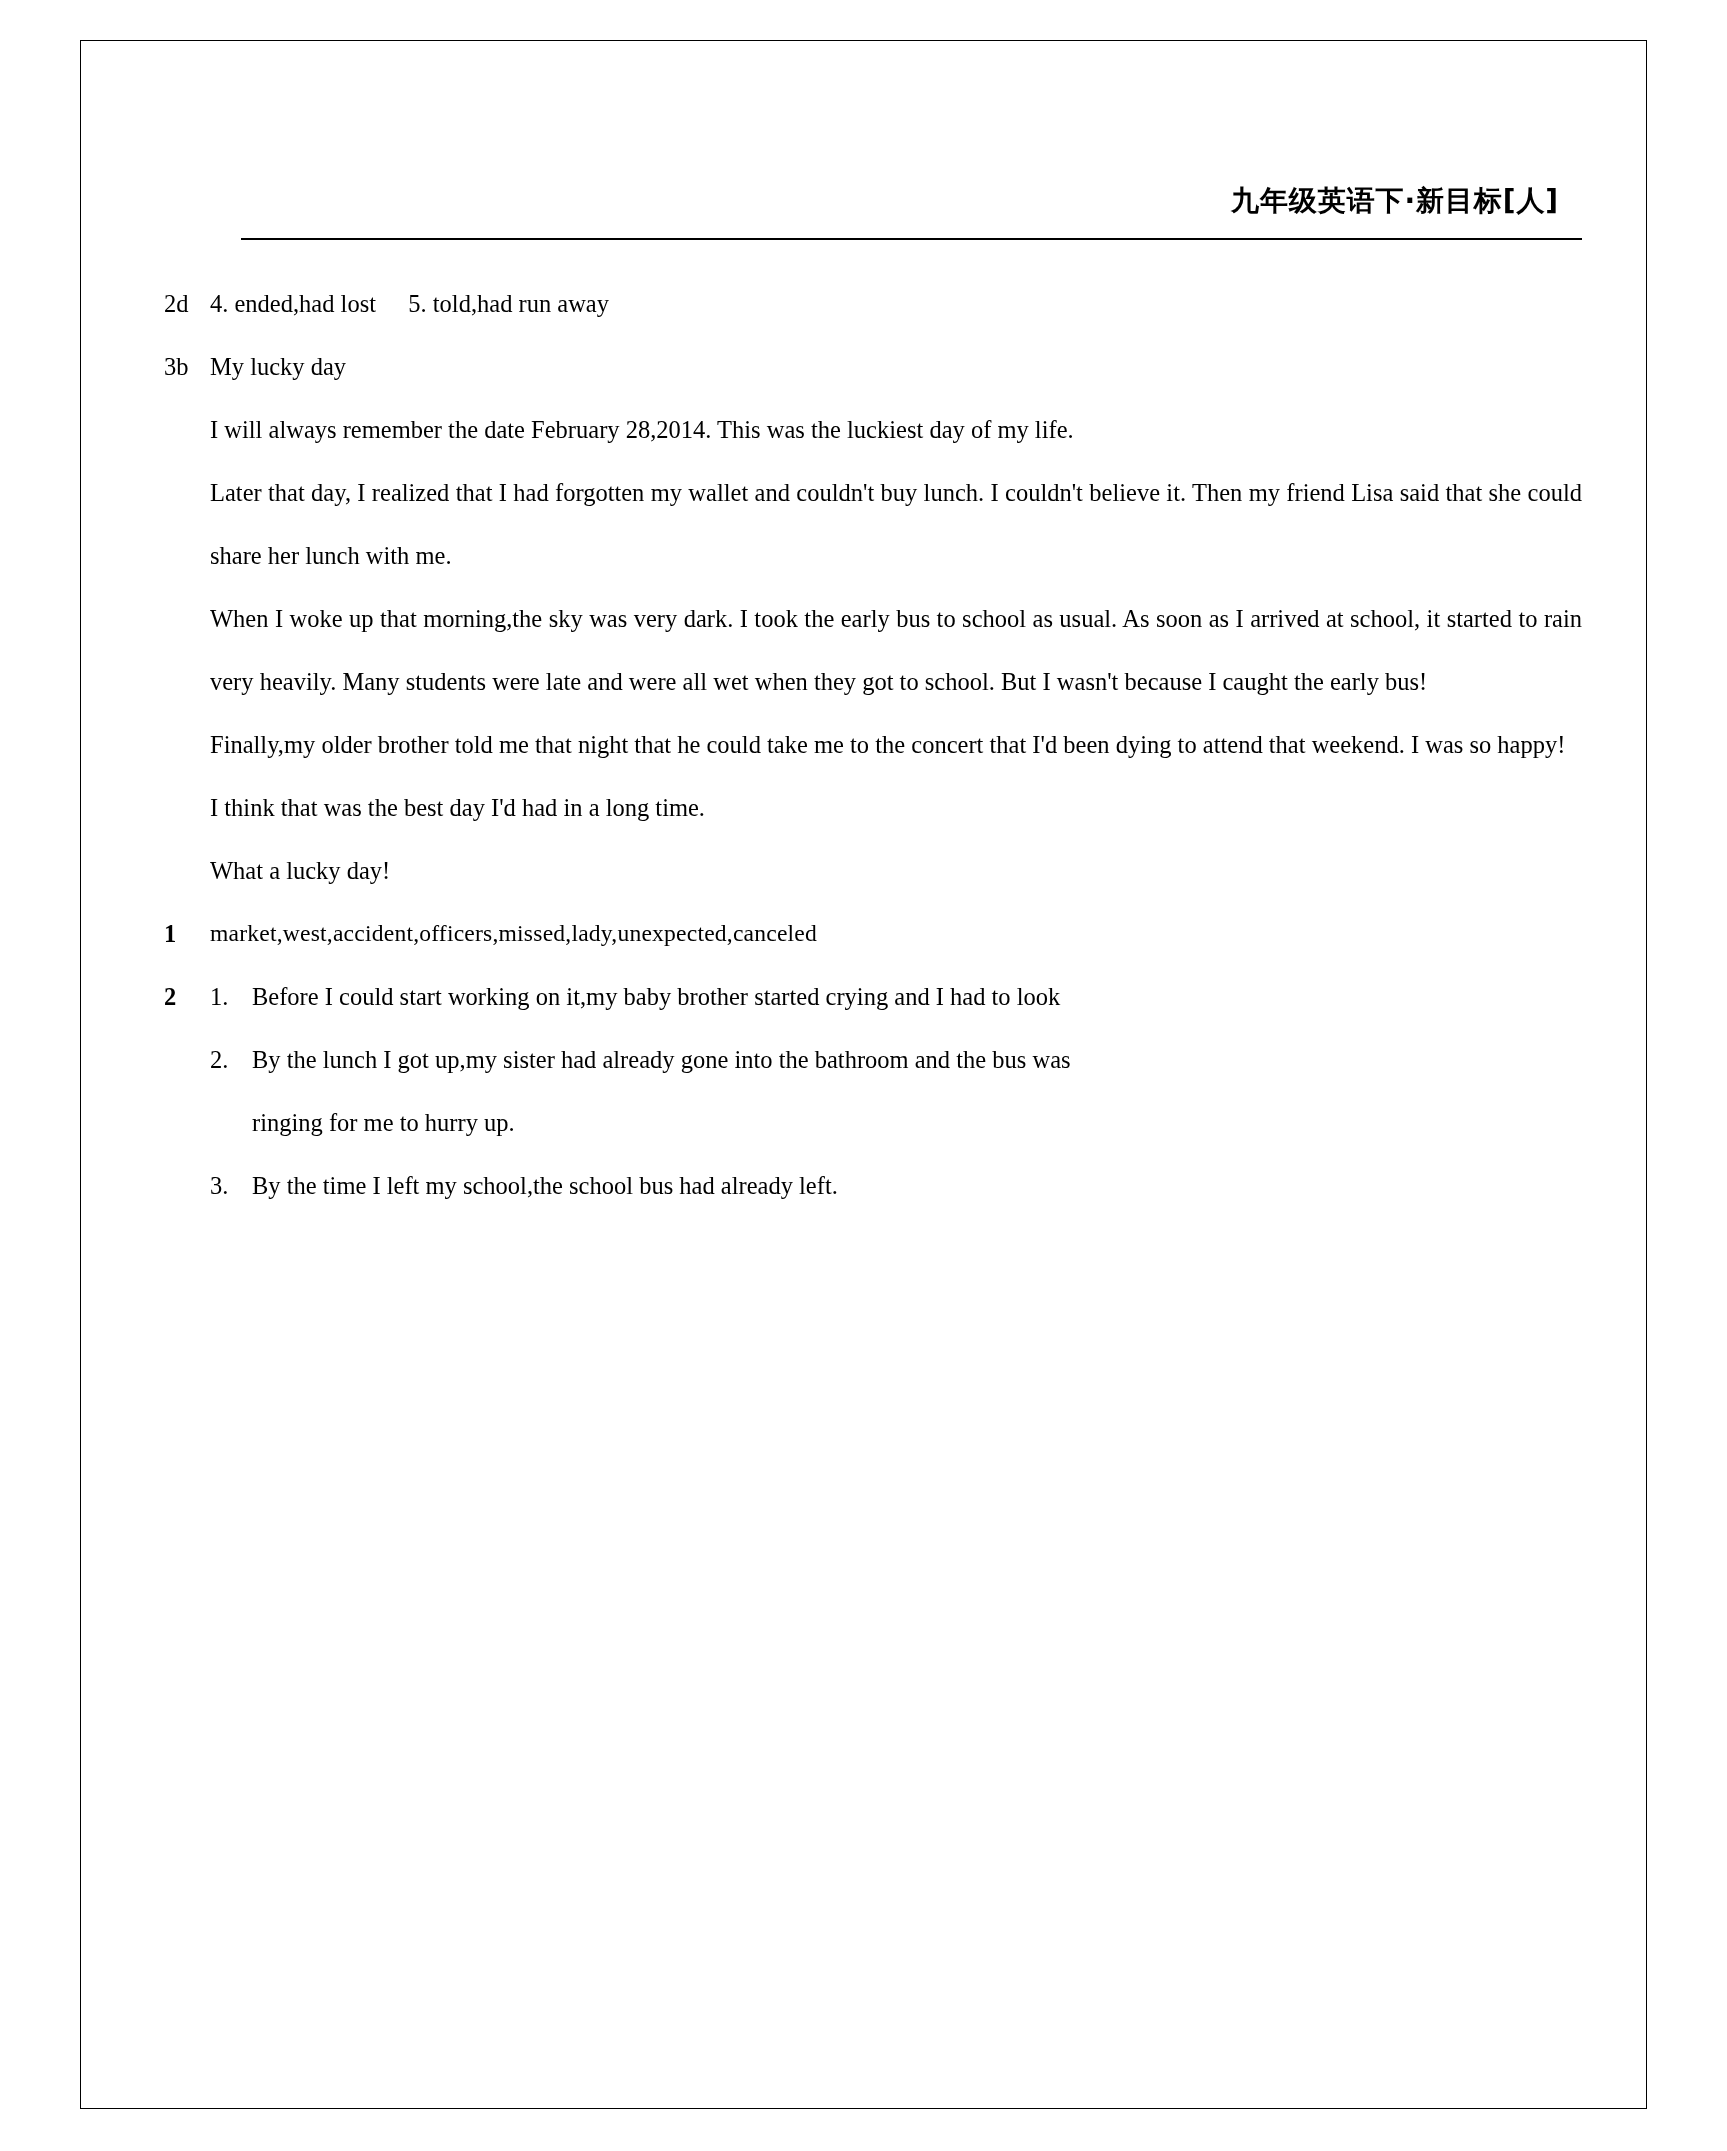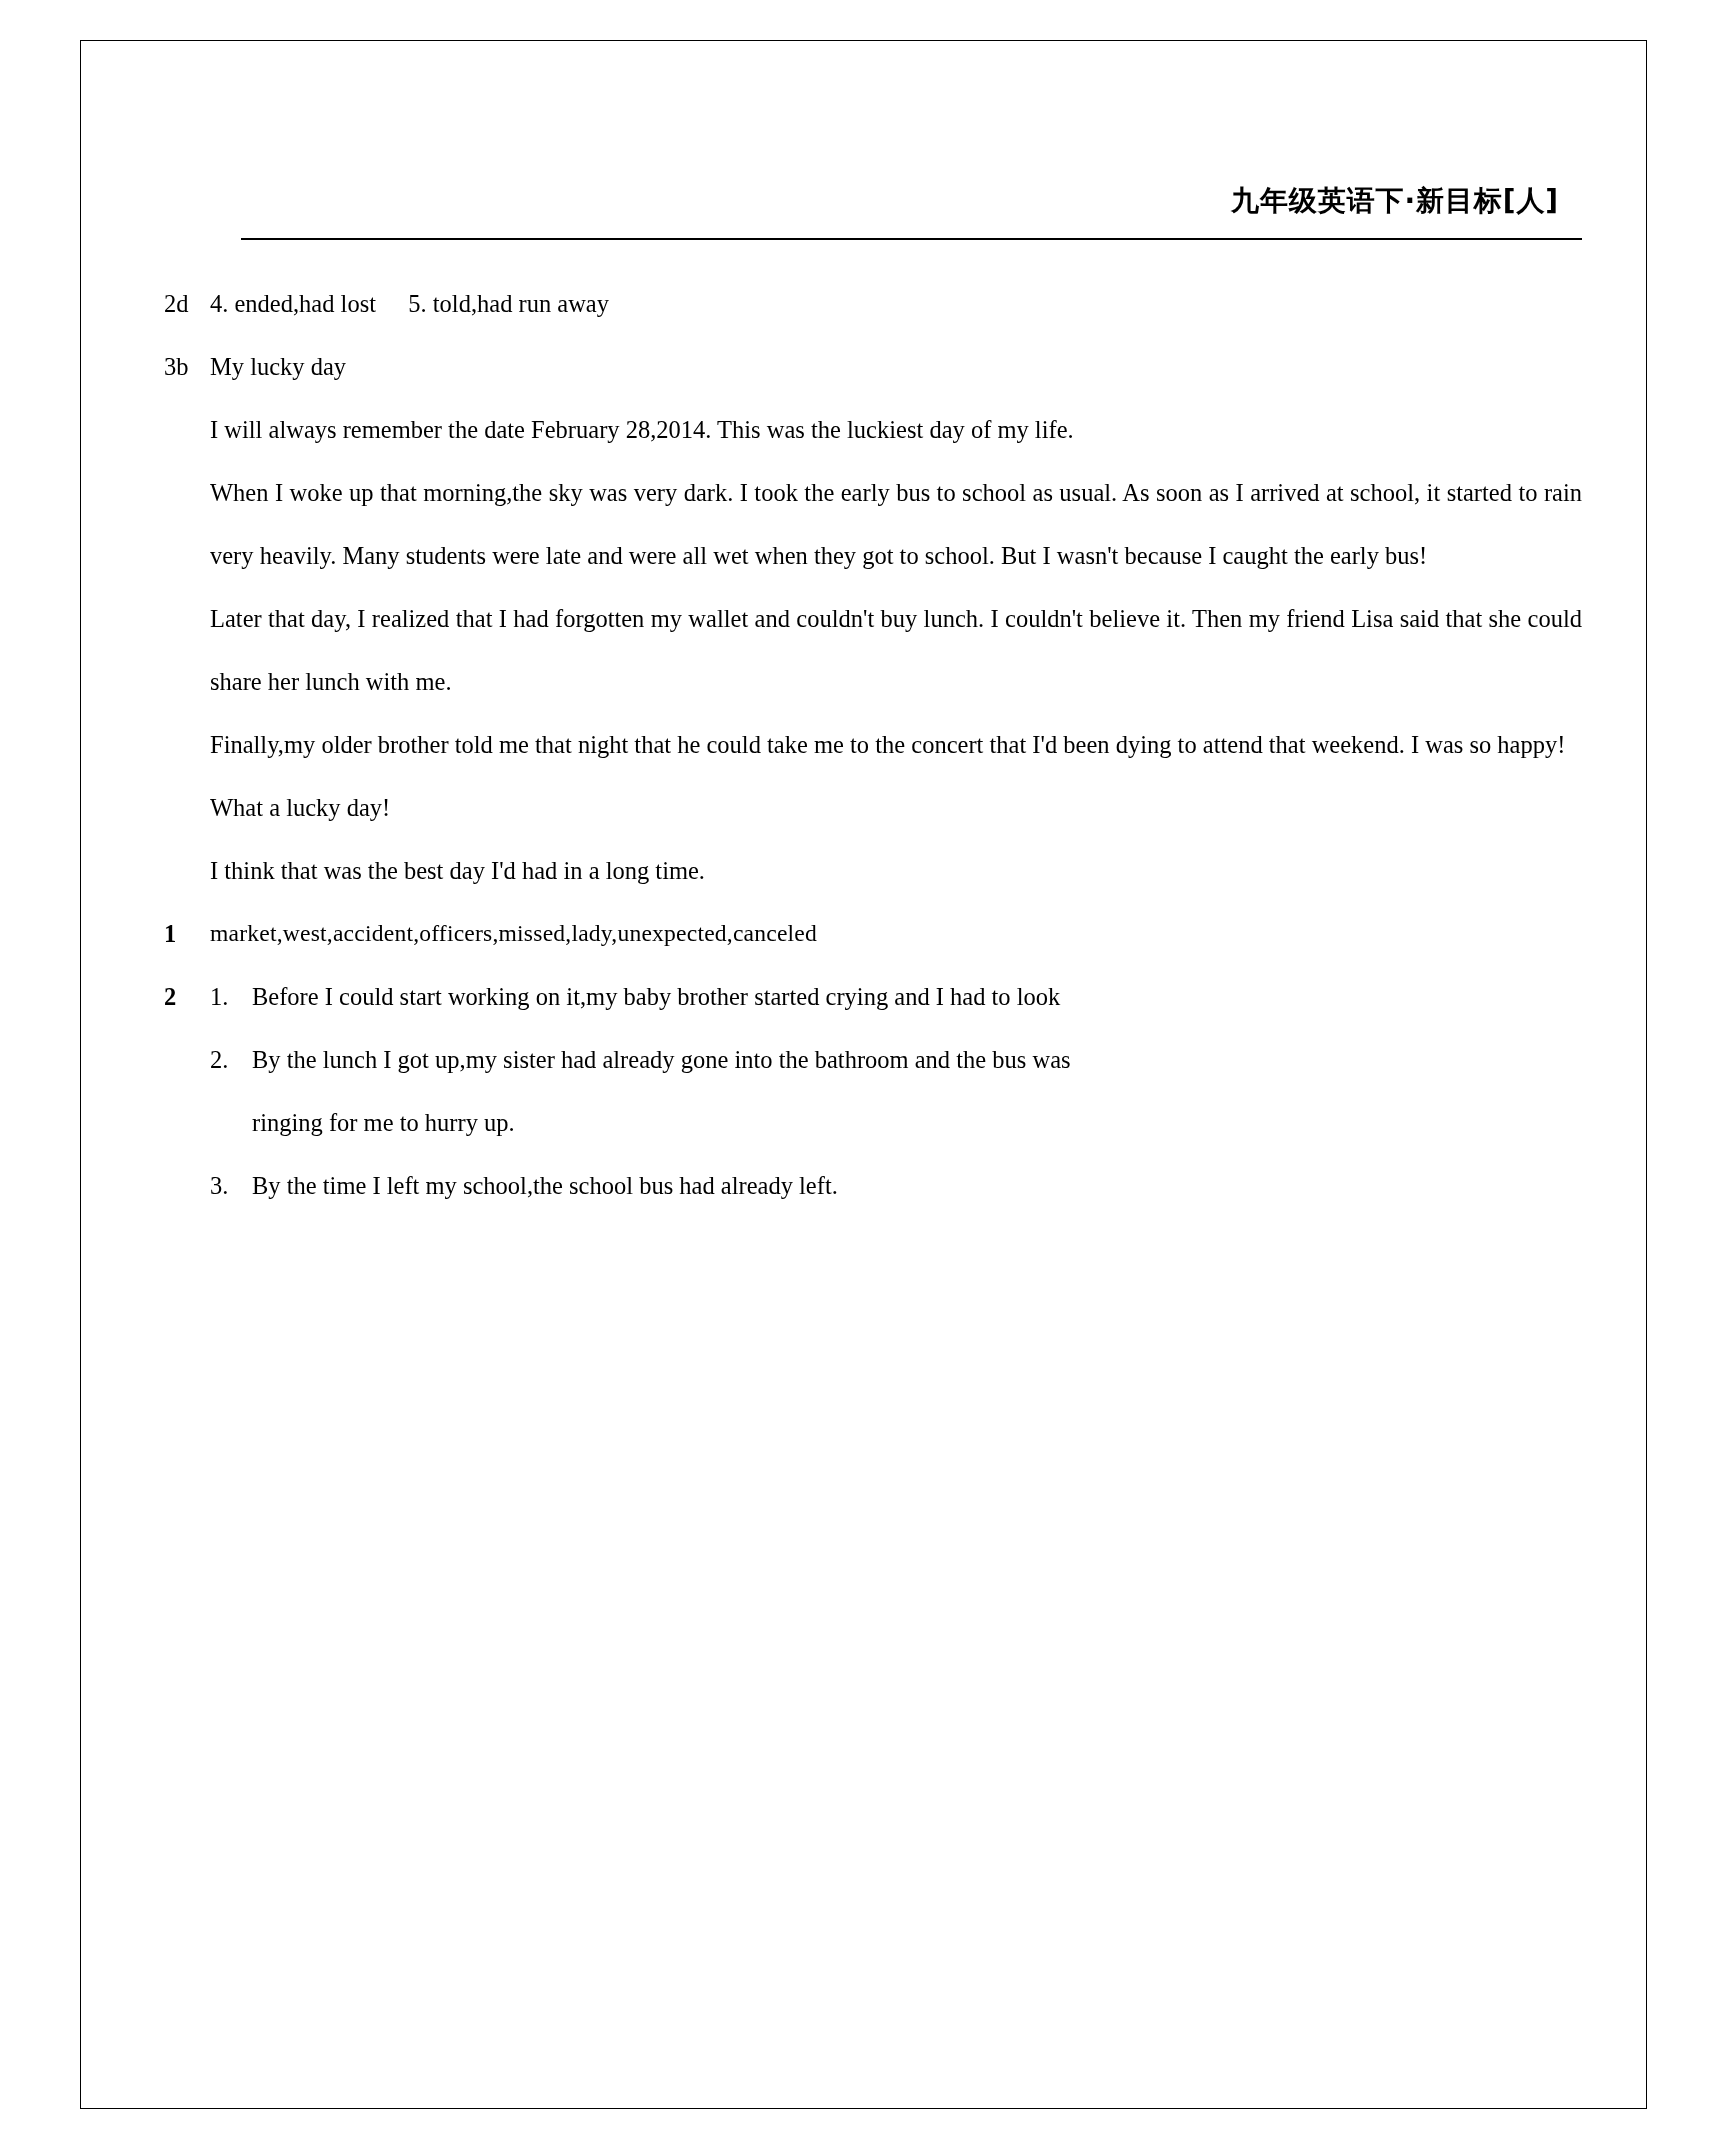--- a/index.html
+++ b/index.html
@@ -167,25 +167,25 @@
             <span>5. told,had run away</span>
           </div>
         </div>
       </div>
 
       <div class="row">
         <div class="label">3b</div>
         <div class="block">
           <div class="center">My lucky day</div>
           <div class="para">I will always remember the date February 28,2014. This was the luckiest day of my life.</div>
+          <div class="para">Later that day, I realized that I had forgotten my wallet and couldn't buy lunch. I couldn't believe it. Then my friend Lisa said that she could share her lunch with me.</div>
           <div class="para">When I woke up that morning,the sky was very dark. I took the early bus to school as usual. As soon as I arrived at school, it started to rain very heavily. Many students were late and were all wet when they got to school. But I wasn't because I caught the early bus!</div>
-          <div class="para">Later that day, I realized that I had forgotten my wallet and couldn't buy lunch. I couldn't believe it. Then my friend Lisa said that she could share her lunch with me.</div>
           <div class="para">Finally,my older brother told me that night that he could take me to the concert that I'd been dying to attend that weekend. I was so happy!</div>
+          <div class="para-last">I think that was the best day I'd had in a long time.</div>
           <div class="para-last">What a lucky day!</div>
-          <div class="para-last">I think that was the best day I'd had in a long time.</div>
         </div>
       </div>
 
 
       <div class="list-row">
         <div class="num num-bold">1</div>
         <div class="answer">market,west,accident,officers,missed,lady,unexpected,canceled</div>
       </div>
 
       <div class="list-row">

